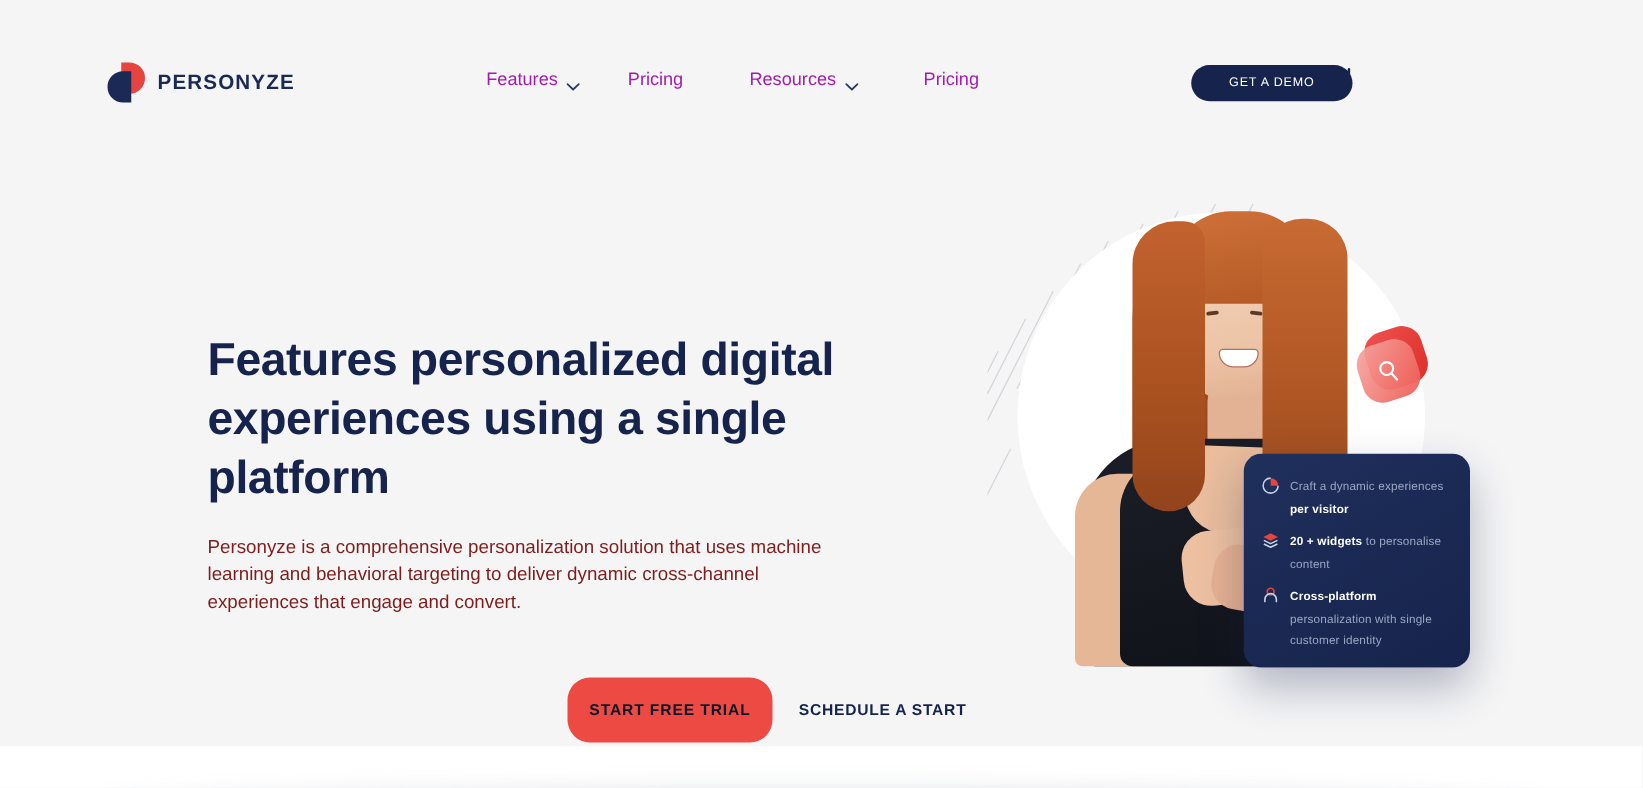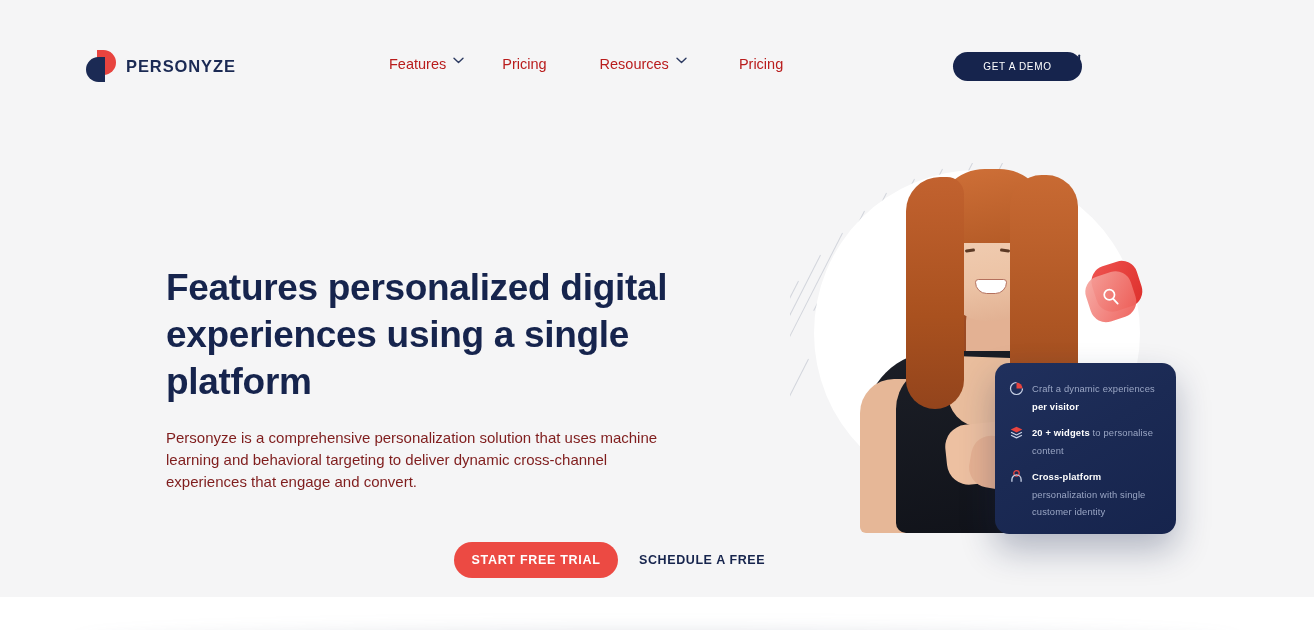--- a/index.html
+++ b/index.html
@@ -80,24 +80,24 @@
   .nav {
     position: absolute;
     left: 389px;
     top: 33px;
     display: flex;
     align-items: center;
     gap: 0;
   }
   .nav-item {
     display: flex;
-    align-items: flex-start;
+    align-items: flex-end;
     gap: 7px;
     font-size: 14.5px;
-    color: #b91c1c;
+    color: #a21caf;
     padding: 0 26px 0 0;
     cursor: pointer;
     white-space: nowrap;
   }
   .nav-item:nth-child(2) { padding-left: 12px; }
   .nav-item:nth-child(3) { padding-left: 27px; }
   .nav-item:nth-child(4) { padding-left: 26px; padding-right: 0; }
   .chev {
     display: inline-block;
     width: 11px; height: 7px;
@@ -174,25 +174,25 @@
     top: 519px;
     display: flex;
     align-items: center;
     z-index: 20;
   }
   .trial-btn {
     display: flex;
     align-items: center;
     justify-content: center;
     width: 164px;
-    height: 36px;
+    height: 52px;
     border: none;
     border-radius: 18px;
     background: #ec4a43;
-    color: #ffffff;
+    color: #0f172a;
     font-family: "Liberation Sans", sans-serif;
     font-size: 12.5px;
     font-weight: bold;
     letter-spacing: 0.7px;
     cursor: pointer;
   }
   .schedule-link {
     margin-left: 21px;
     font-size: 12.5px;
     font-weight: bold;
@@ -519,21 +519,21 @@
   <div class="hero-copy">
     <h1 class="headline">
       <span>Features personalized digital</span><br>
       <span>experiences using a single platform</span>
     </h1>
     <p class="subcopy">Personyze is a comprehensive personalization solution that uses machine learning and behavioral targeting to deliver dynamic cross-channel experiences that engage and convert.</p>
   </div>
 
   <div class="cta-row">
     <button class="trial-btn">START FREE TRIAL</button>
-    <span class="schedule-link">SCHEDULE A FREE</span>
+    <span class="schedule-link">SCHEDULE A START</span>
   </div>
 
   <div class="visual">
 
     <div class="hatch">
       <span class="hline" style="left:8px;  top:118px; height:108px;"></span>
       <span class="hline" style="left:30px; top:92px;  height:116px;"></span>
       <span class="hline" style="left:52px; top:70px;  height:118px;"></span>
       <span class="hline" style="left:74px; top:48px;  height:112px;"></span>
       <span class="hline" style="left:96px; top:30px;  height:104px;"></span>

